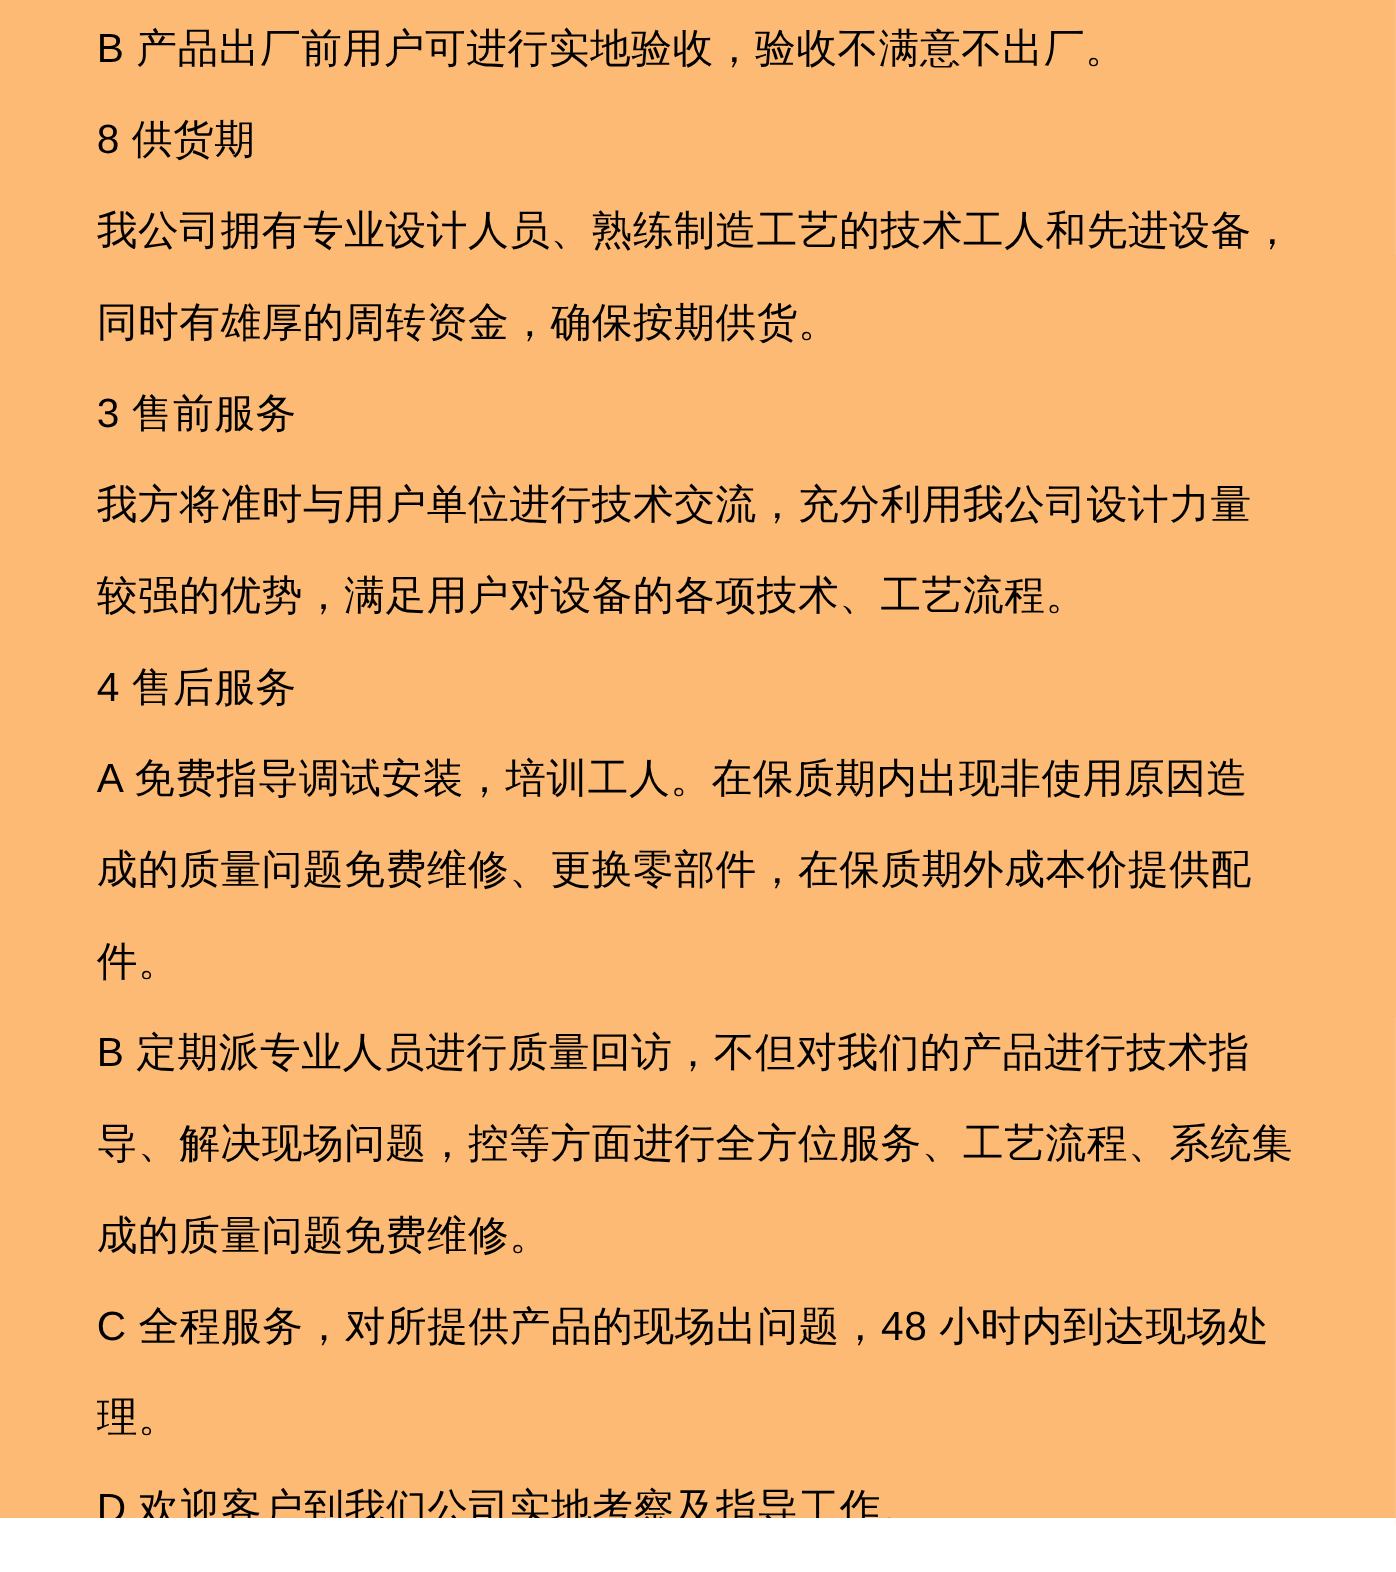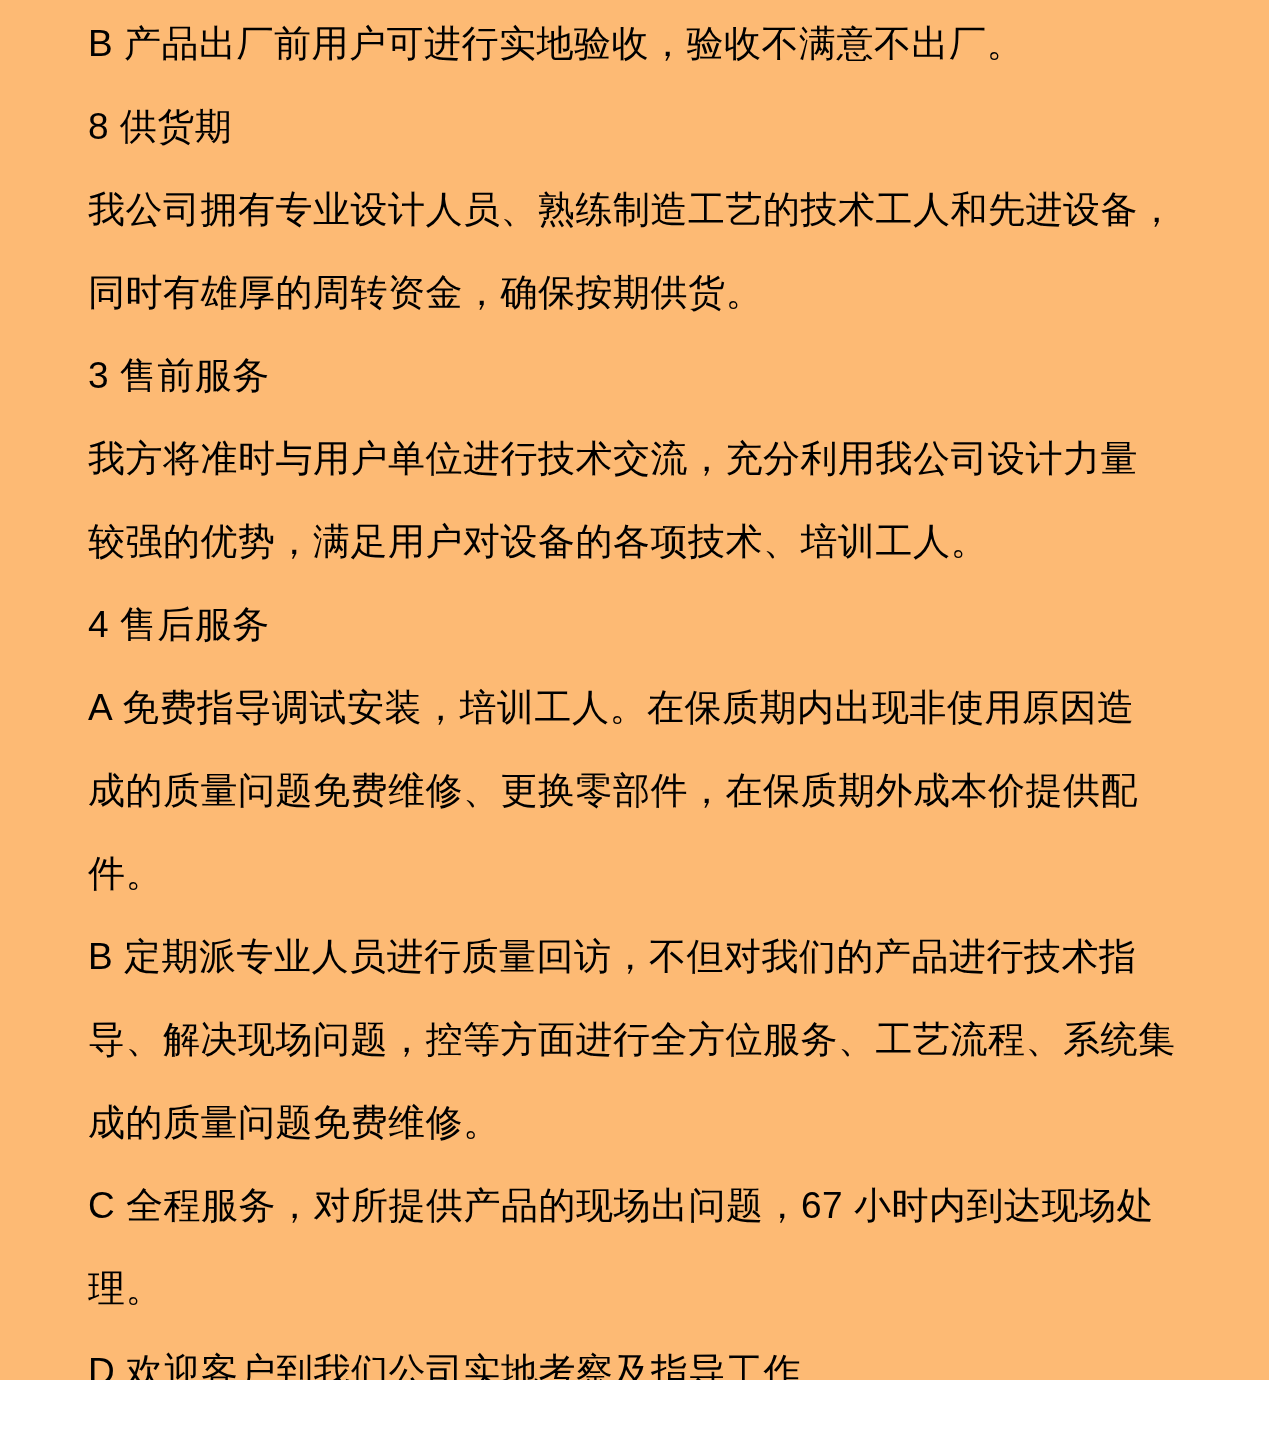--- a/index.html
+++ b/index.html
@@ -35,25 +35,25 @@
 <body>
 
 <div class="page">
   <div class="text-block">
     <div class="doc-line">B 产品出厂前用户可进行实地验收，验收不满意不出厂。</div>
     <div class="doc-line">8 供货期</div>
     <div class="doc-line">我公司拥有专业设计人员、熟练制造工艺的技术工人和先进设备，</div>
     <div class="doc-line">同时有雄厚的周转资金，确保按期供货。</div>
     <div class="doc-line">3 售前服务</div>
     <div class="doc-line">我方将准时与用户单位进行技术交流，充分利用我公司设计力量</div>
-    <div class="doc-line">较强的优势，满足用户对设备的各项技术、培训工人。</div>
+    <div class="doc-line">较强的优势，满足用户对设备的各项技术、工艺流程。</div>
     <div class="doc-line">4 售后服务</div>
     <div class="doc-line">A 免费指导调试安装，培训工人。在保质期内出现非使用原因造</div>
     <div class="doc-line">成的质量问题免费维修、更换零部件，在保质期外成本价提供配</div>
     <div class="doc-line">件。</div>
     <div class="doc-line">B 定期派专业人员进行质量回访，不但对我们的产品进行技术指</div>
     <div class="doc-line">导、解决现场问题，控等方面进行全方位服务、工艺流程、系统集</div>
     <div class="doc-line">成的质量问题免费维修。</div>
-    <div class="doc-line">C 全程服务，对所提供产品的现场出问题，67 小时内到达现场处</div>
+    <div class="doc-line">C 全程服务，对所提供产品的现场出问题，48 小时内到达现场处</div>
     <div class="doc-line">理。</div>
     <div class="doc-line">D 欢迎客户到我们公司实地考察及指导工作。</div>
   </div>
 </div>
 
 </body></html>

